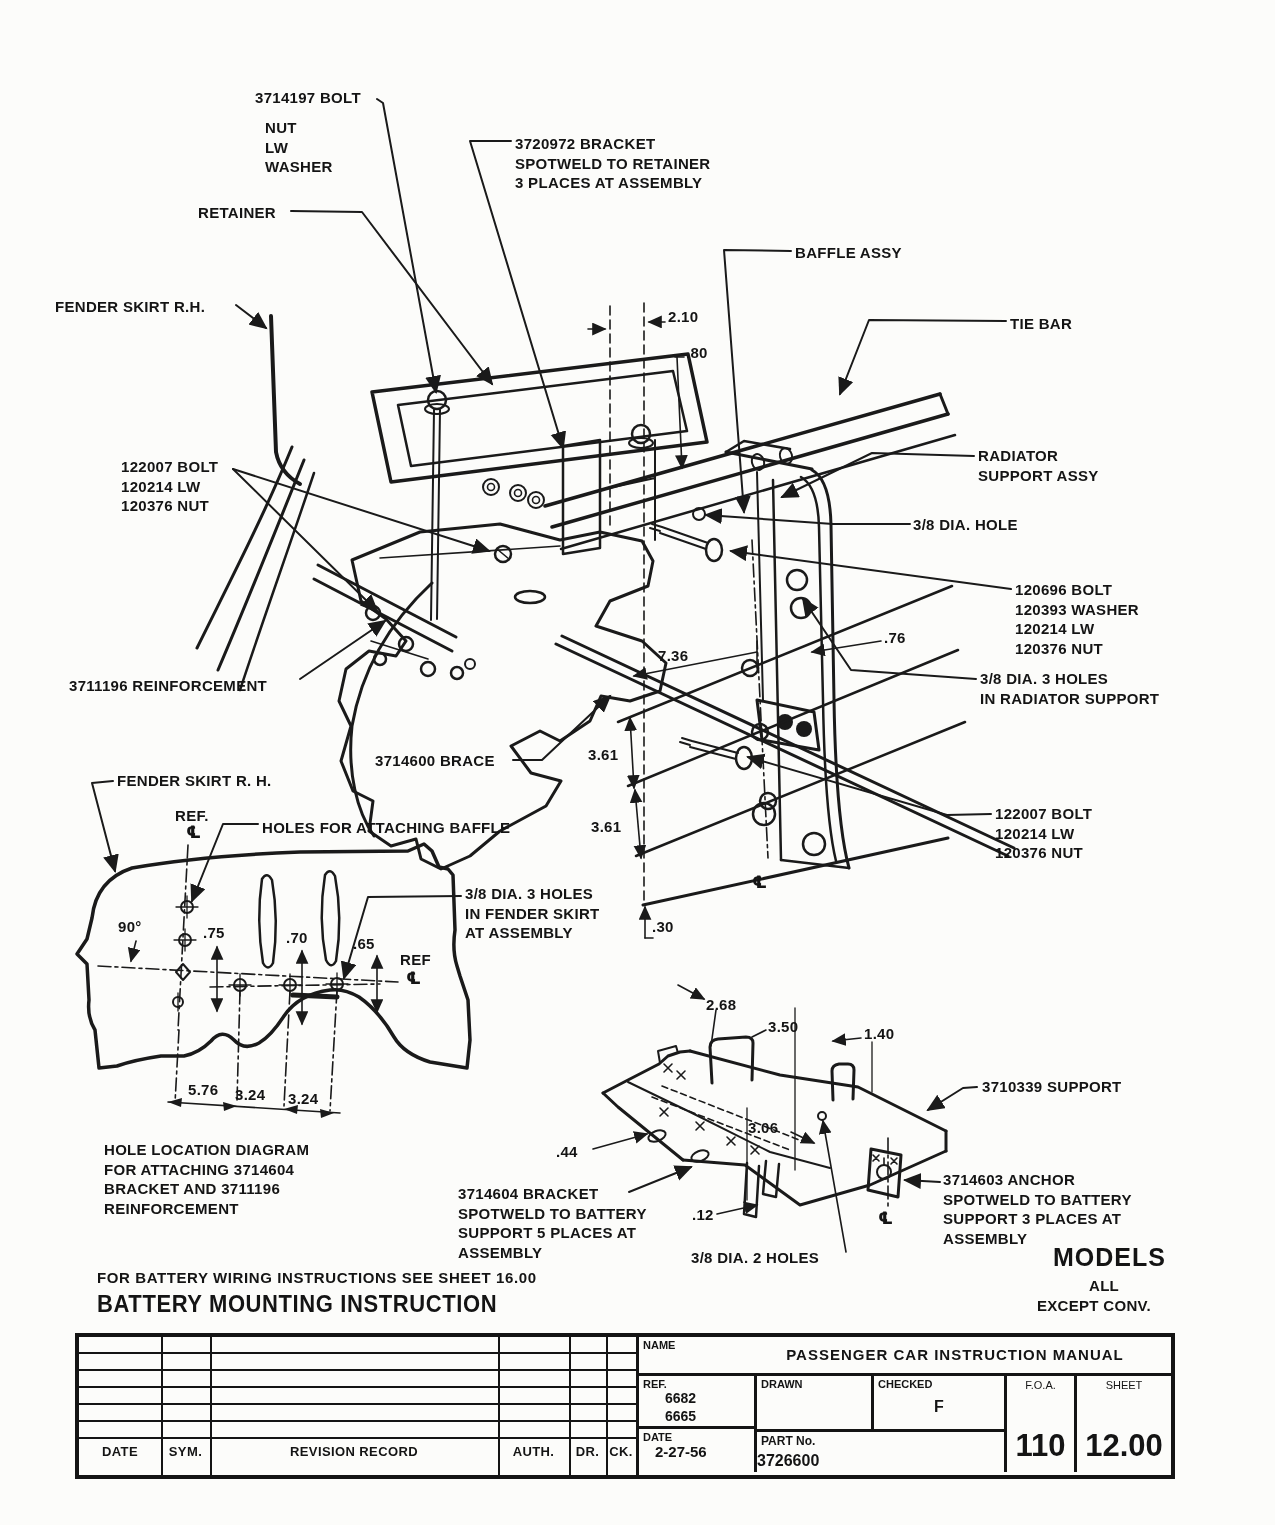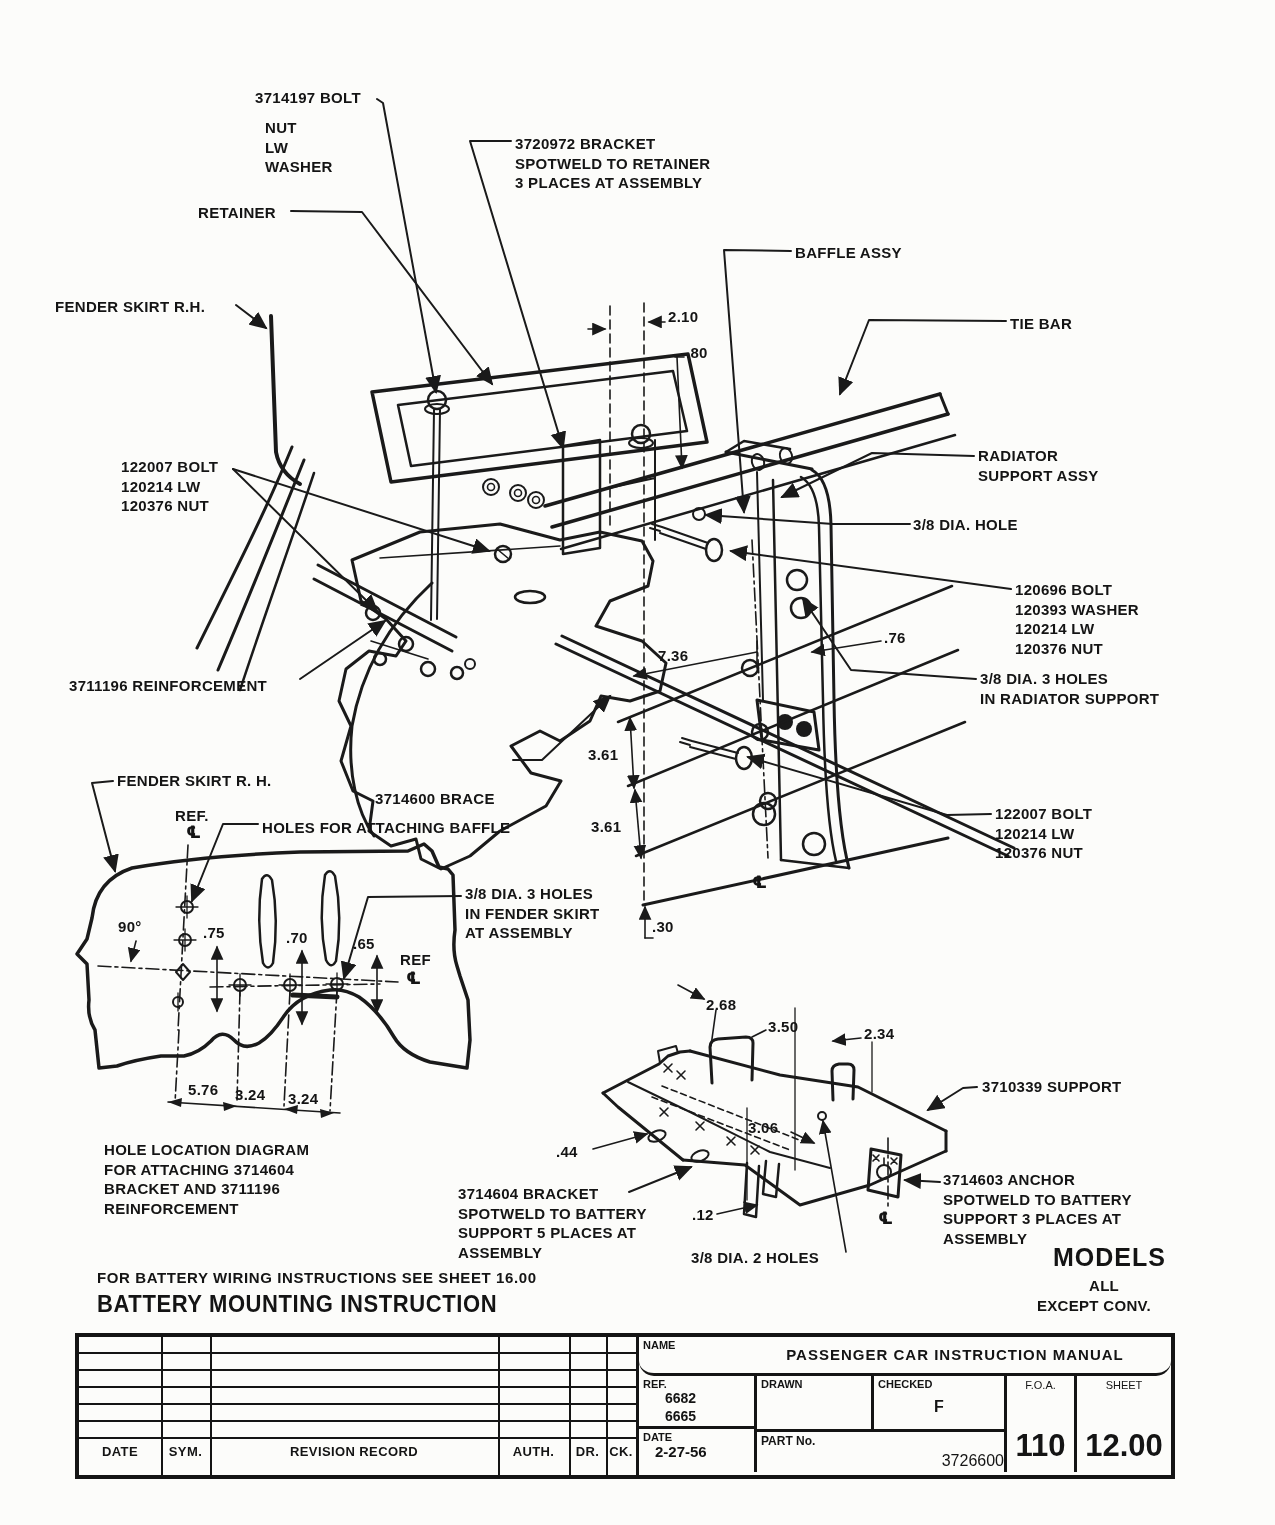--- a/index.html
+++ b/index.html
@@ -20,40 +20,40 @@
   .models{font-size:25px;letter-spacing:1px;}
   
   .tblock{position:absolute;left:75px;top:1333px;width:1100px;height:146px;
           border:4px solid #141414;display:flex;box-sizing:border-box;}
   .tb-left{position:relative;width:560px;height:100%;border-right:3px solid #141414;box-sizing:border-box;}
   .tb-row{height:15px;border-bottom:2px solid #141414;}
   .tb-head{position:absolute;left:0;bottom:0;width:100%;height:47px;display:flex;align-items:center;}
   .tb-vline{position:absolute;top:0;bottom:0;width:2px;background:#141414;}
   .tb-hcell{font-size:13px;font-weight:700;text-align:center;letter-spacing:.4px;}
   .tb-right{position:relative;flex:1;height:100%;}
-  .tb-r1{height:39px;border-bottom:3px solid #141414;position:relative;box-sizing:border-box;border-radius:15px;}
+  .tb-r1{height:39px;border-bottom:3px solid #141414;position:relative;box-sizing:border-box;}
   .tb-name{position:absolute;left:4px;top:2px;font-size:11px;font-weight:700;}
   .tb-title{position:absolute;left:110px;right:10px;top:9px;text-align:center;font-size:15px;
             font-weight:700;letter-spacing:1px;}
   .tb-r23{display:flex;height:96px;}
   .tb-colA{width:118px;border-right:3px solid #141414;box-sizing:border-box;display:flex;flex-direction:column;}
   .tb-colB{width:250px;border-right:3px solid #141414;box-sizing:border-box;display:flex;flex-direction:column;}
   .tb-colC{width:70px;border-right:3px solid #141414;box-sizing:border-box;position:relative;}
   .tb-colD{flex:1;position:relative;}
   .cell-label{font-size:11px;font-weight:700;padding:2px 0 0 4px;}
   .ref-cell{height:53px;border-bottom:3px solid #141414;box-sizing:border-box;}
   .date-cell{flex:1;}
   .drawn-checked{display:flex;height:56px;border-bottom:3px solid #141414;box-sizing:border-box;}
   .drawn-cell{width:117px;border-right:3px solid #141414;box-sizing:border-box;}
   .checked-cell{flex:1;position:relative;}
   .part-cell{flex:1;position:relative;}
   .ref-vals{font-size:14px;font-weight:700;line-height:1.25;padding-left:26px;white-space:pre-line;}
   .val-ind{font-size:15px;font-weight:700;padding-left:16px;}
   .checked-val{position:absolute;left:60px;top:22px;font-size:16px;font-weight:700;}
-  .part-val{position:absolute;left:0;right:0;top:20px;text-align:right;font-size:16px;font-weight:400;}
+  .part-val{position:absolute;left:0;right:0;top:20px;text-align:left;font-size:16px;font-weight:700;}
   .bignum{position:absolute;left:0;right:0;bottom:8px;text-align:center;font-size:31px;
           font-weight:700;letter-spacing:0;}
   .cell-label-c{font-size:11px;font-weight:400;text-align:center;padding-top:3px;}
 </style>
 </head>
 <body>
 
 <div class="canvas">
 
 <svg class="art" width="1275" height="1525" viewBox="0 0 1275 1525">
@@ -317,21 +317,21 @@
 <div class="lbl" style="left:121px;top:457px">122007 BOLT
 120214 LW
 120376 NUT</div>
 <div class="lbl" style="left:1015px;top:580px">120696 BOLT
 120393 WASHER
 120214 LW
 120376 NUT</div>
 <div class="lbl" style="left:69px;top:676px">3711196 REINFORCEMENT</div>
 <div class="lbl" style="left:980px;top:669px">3/8 DIA. 3 HOLES
 IN RADIATOR SUPPORT</div>
-<div class="lbl" style="left:375px;top:789px">3714600 BRACE</div>
+<div class="lbl" style="left:375px;top:751px">3714600 BRACE</div>
 <div class="lbl" style="left:995px;top:804px">122007 BOLT
 120214 LW
 120376 NUT</div>
 <div class="lbl" style="left:117px;top:771px">FENDER SKIRT R. H.</div>
 <div class="lbl" style="left:175px;top:806px">REF.</div>
 <div class="cl" style="left:186px;top:822px">℄</div>
 <div class="lbl" style="left:262px;top:818px">HOLES FOR ATTACHING BAFFLE</div>
 <div class="lbl" style="left:465px;top:884px">3/8 DIA.  3 HOLES
 IN FENDER SKIRT
 AT ASSEMBLY</div>
@@ -363,21 +363,21 @@
 <div class="dim" style="left:652px;top:918px">.30</div>
 <div class="dim" style="left:118px;top:918px">90°</div>
 <div class="dim" style="left:203px;top:924px">.75</div>
 <div class="dim" style="left:286px;top:929px">.70</div>
 <div class="dim" style="left:353px;top:935px">.65</div>
 <div class="dim" style="left:188px;top:1081px">5.76</div>
 <div class="dim" style="left:235px;top:1086px">3.24</div>
 <div class="dim" style="left:288px;top:1090px">3.24</div>
 <div class="dim" style="left:706px;top:996px">2.68</div>
 <div class="dim" style="left:768px;top:1018px">3.50</div>
-<div class="dim" style="left:864px;top:1025px">2.34</div>
+<div class="dim" style="left:864px;top:1025px">1.40</div>
 <div class="dim" style="left:748px;top:1119px">3.06</div>
 <div class="dim" style="left:556px;top:1143px">.44</div>
 <div class="dim" style="left:692px;top:1206px">.12</div>
 
 <div class="lbl" style="left:97px;top:1268px;letter-spacing:.6px">FOR BATTERY WIRING INSTRUCTIONS SEE SHEET  16.00</div>
 <div class="lbl big" style="left:97px;top:1290px">BATTERY MOUNTING INSTRUCTION</div>
 <div class="lbl models" style="left:1053px;top:1241px">MODELS</div>
 <div class="lbl" style="left:1089px;top:1276px">ALL</div>
 <div class="lbl" style="left:1037px;top:1296px">EXCEPT CONV.</div>
 

